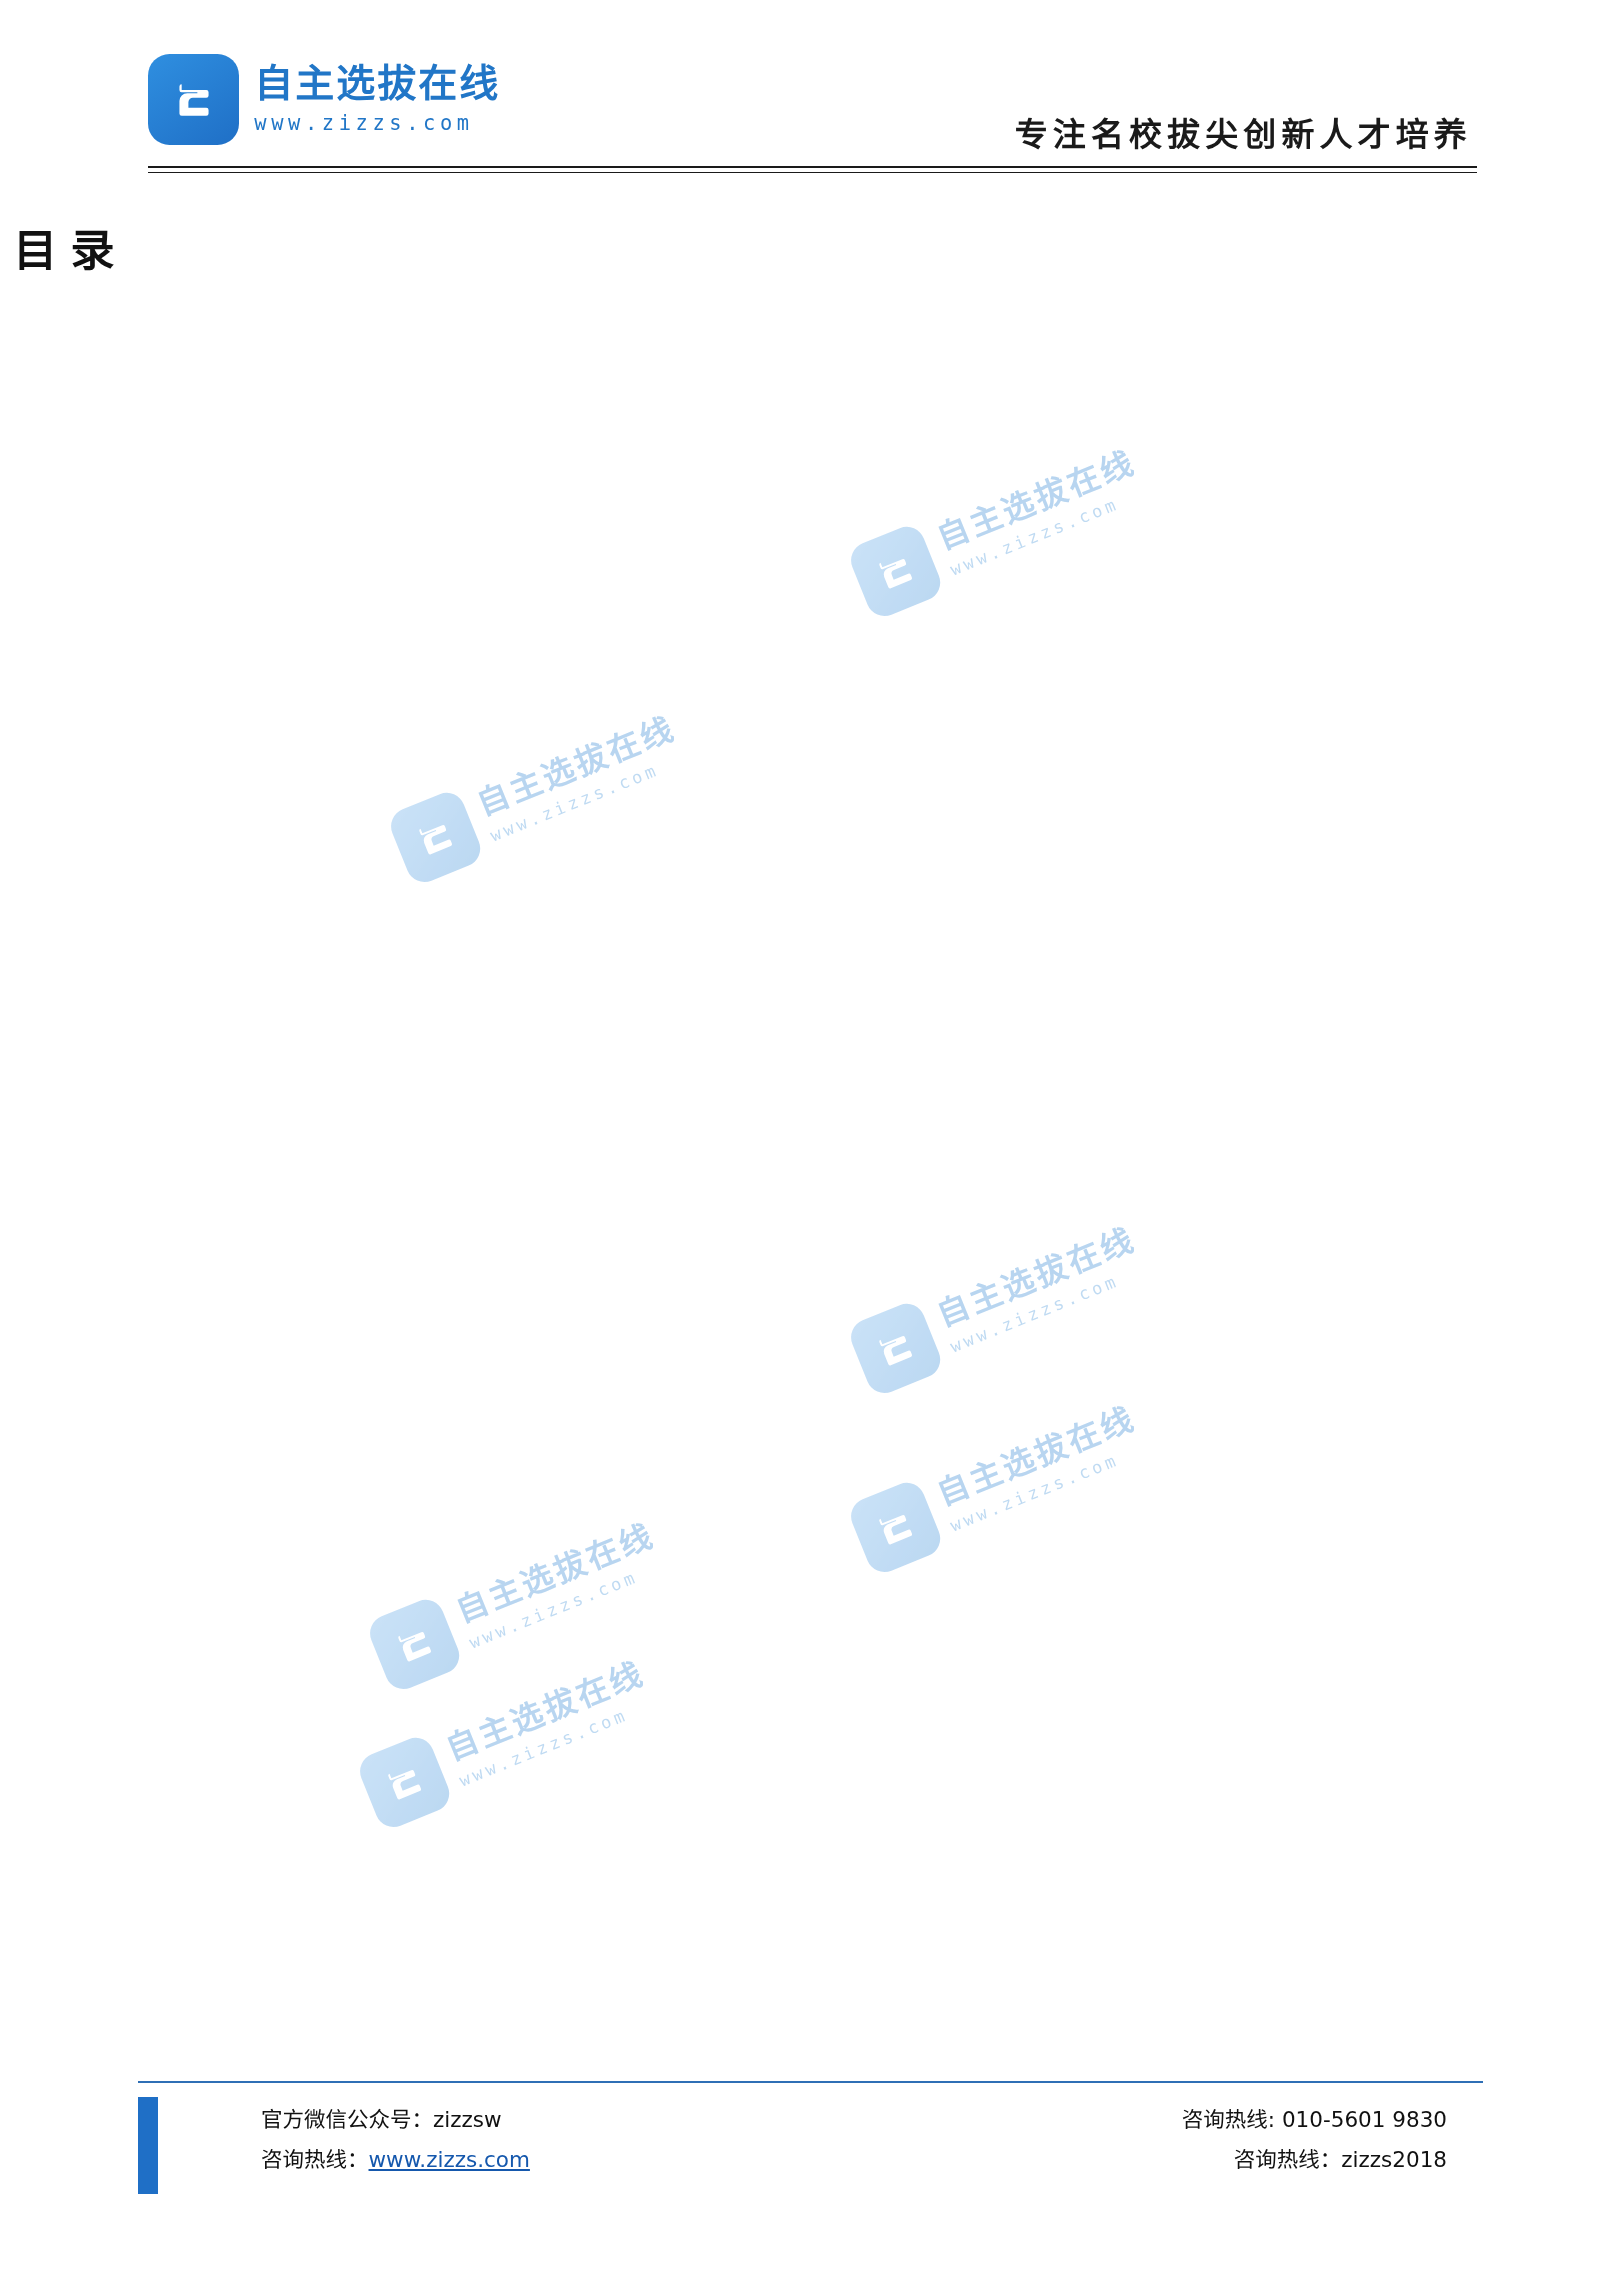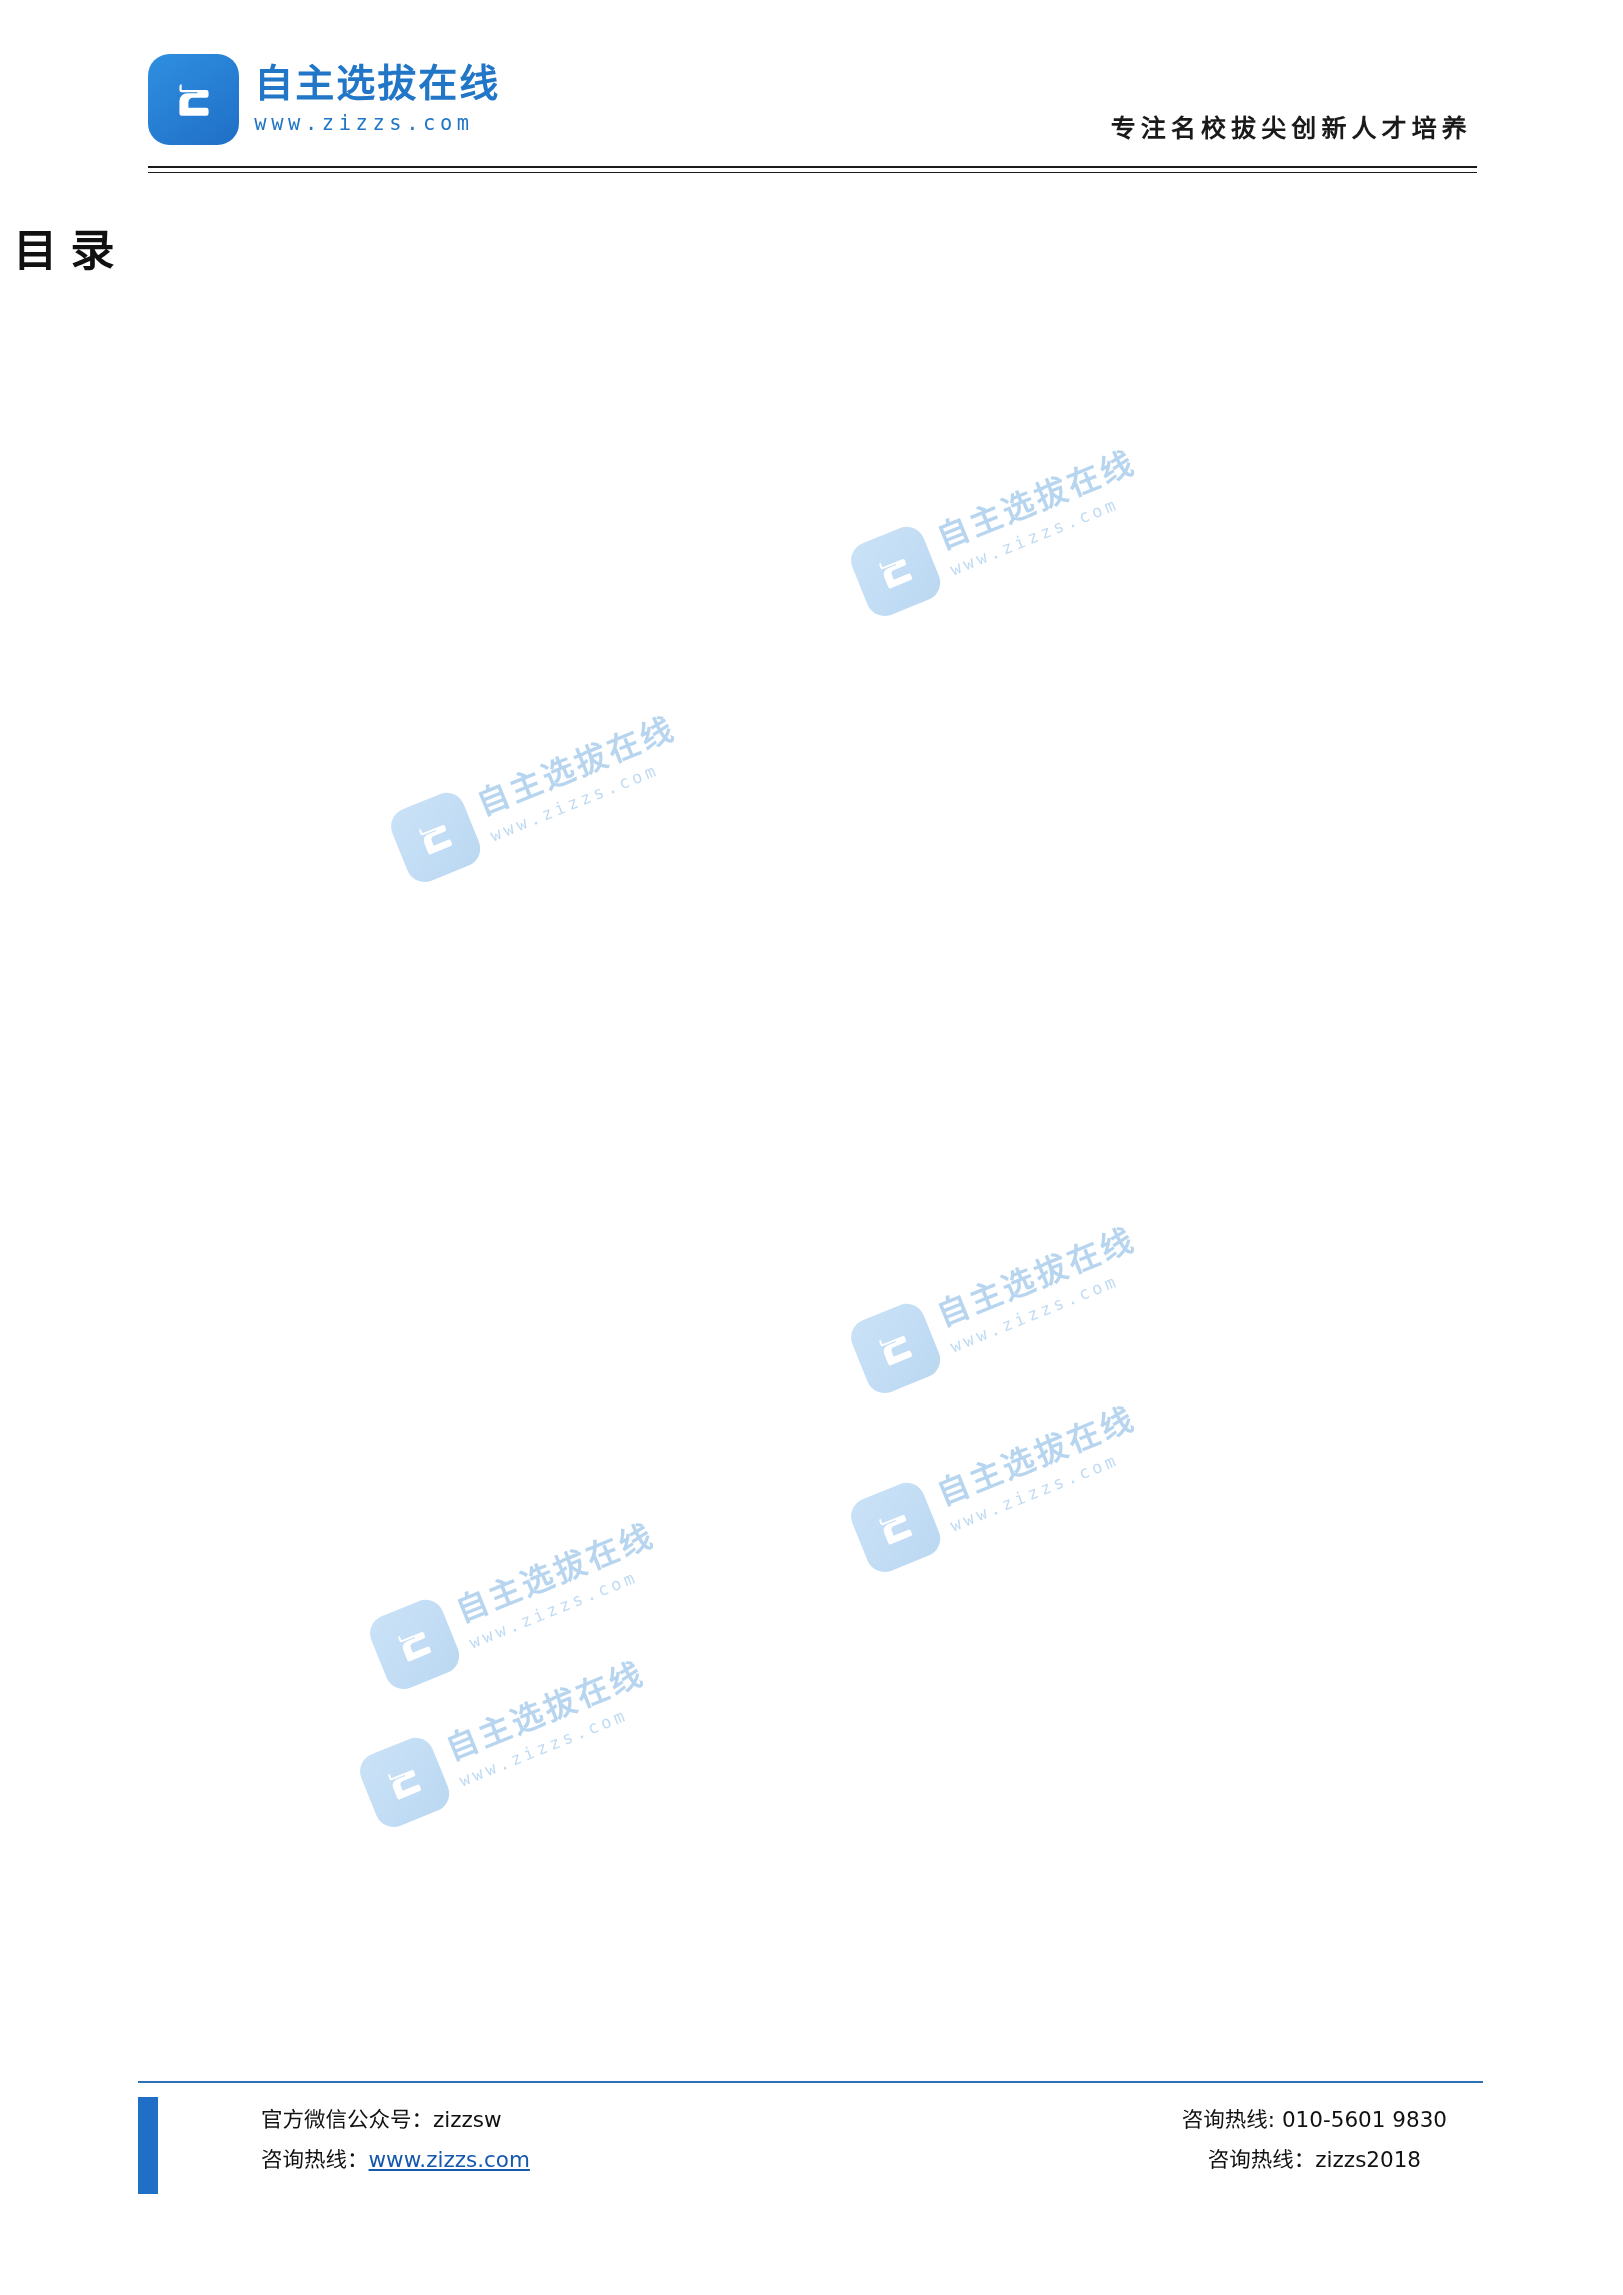--- a/index.html
+++ b/index.html
@@ -69,21 +69,21 @@
     font-size: 20.4px;
     color: #2176c7;
     letter-spacing: 4.6px;
     margin-top: 6.1px;
   }
   .header-slogan {
     position: absolute;
     right: 5.1px;
     top: 59px;
     font-family: "DejaVu Serif", "Liberation Serif", serif;
-    font-size: 25px;
+    font-size: 33px;
     font-weight: 700;
     color: #1a1a1a;
     letter-spacing: 5.1px;
     white-space: nowrap;
   }
   .header-rule {
     position: absolute;
     left: 148px;
     top: 166px;
     width: 1329px;
@@ -232,21 +232,21 @@
     top: 9.2px;
     font-size: 21.5px;
     color: #111;
     line-height: 1.85;
     margin-left: 6px;
   }
   .footer-right {
     position: absolute;
     right: 36px;
     top: 9.2px;
-    text-align: center;
+    text-align: right;
     font-size: 21.5px;
     color: #111;
     line-height: 1.85;
   }
   .footer-link {
     color: #1558ad;
     text-decoration: underline;
   }
 </style>
 </head>

